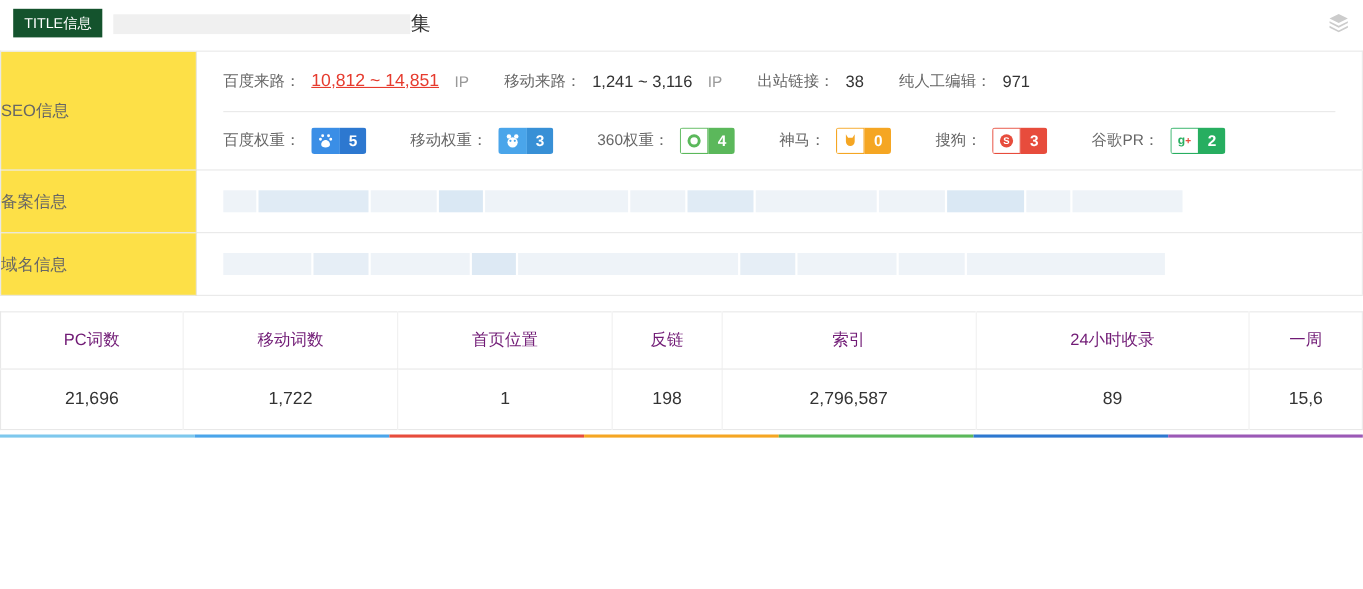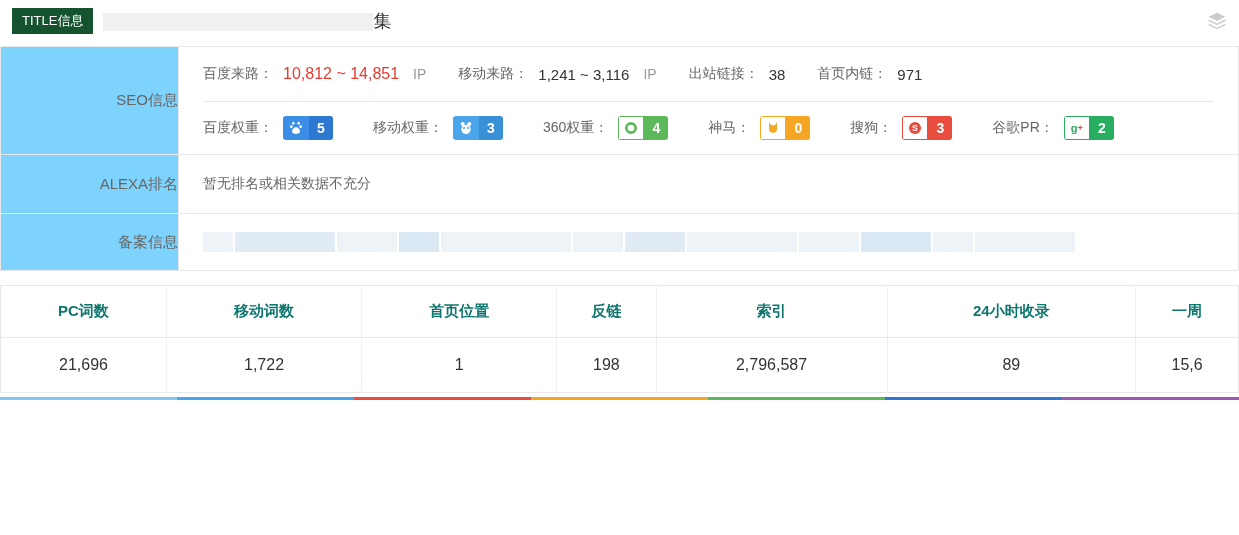--- a/index.html
+++ b/index.html
@@ -6,28 +6,28 @@
     body { font-family: "Microsoft YaHei", Arial, sans-serif; font-size: 14px; color: #333; background: #fff; width: 1239px; }
     
     .header-row { display: flex; align-items: center; padding: 8px 12px 12px; }
     .title-badge { background: #14532d; color: #fff; padding: 4px 10px; font-size: 13px; margin-right: 10px; }
     .title-text { font-size: 18px; color: #333; }
     .header-icon-right { margin-left: auto; color: #999; display: flex; align-items: center; gap: 4px; }
     .stack-icon { width: 20px; height: 20px; position: relative; }
     
     .info-table { width: 100%; border-collapse: collapse; border: 1px solid #e8e8e8; }
     .info-table tr { border-bottom: 1px solid #e8e8e8; }
-    .row-label { width: 178px; text-align: right; color: #666; font-size: 15px; padding: 16px 0; vertical-align: middle; border-right: 1px solid #e8e8e8; background: #7dd3fc; }
+    .row-label { width: 178px; text-align: left; color: #666; font-size: 15px; padding: 16px 0; vertical-align: middle; border-right: 1px solid #e8e8e8; background: #fde047; }
     .row-content { padding: 0 24px; vertical-align: middle; }
     .seo-row1 { display: flex; align-items: center; gap: 32px; padding: 18px 0; border-bottom: 1px solid #e8e8e8; text-align: right; }
     .seo-row2 { display: flex; align-items: center; gap: 40px; padding: 14px 0; }
     .metric-item { display: flex; align-items: center; gap: 10px; }
     .metric-label { color: #666; }
     .metric-val { color: #333; font-size: 15px; }
-    .metric-val-red { color: #e63b2e; font-size: 16px; }
+    .metric-val-red { color: #e63b2e; font-size: 16px; text-decoration: underline; }
     .metric-ip { color: #999; margin-left: 4px; }
     
     .rank-badge { display: inline-flex; align-items: stretch; border-radius: 3px; overflow: hidden; height: 24px; }
     .rank-icon { width: 26px; display: flex; align-items: center; justify-content: center; color: #fff; }
     .rank-num { width: 24px; display: flex; align-items: center; justify-content: center; color: #fff; font-weight: bold; font-size: 14px; }
     .rb-blue .rank-icon { background: #3a8ee6; } .rb-blue .rank-num { background: #2d78d0; }
     .rb-lblue .rank-icon { background: #4aa5ea; } .rb-lblue .rank-num { background: #3890d6; }
     .rb-green .rank-icon { background: #fff; border: 1px solid #5bb85b; } .rb-green .rank-num { background: #5bb85b; }
     .rb-orange .rank-icon { background: #fff; border: 1px solid #f5a623; } .rb-orange .rank-num { background: #f5a623; }
     .rb-red .rank-icon { background: #fff; border: 1px solid #e74c3c; } .rb-red .rank-num { background: #e74c3c; }
@@ -39,21 +39,21 @@
     .censored span { height: 20px; background: #eef3f8; }
     
     .speed-row { display: flex; align-items: center; gap: 24px; padding: 16px 0; }
     .speed-text { color: #666; }
     .promo-badge { display: inline-flex; align-items: stretch; height: 28px; position: relative; }
     .promo-left { background: #2d5fc4; color: #ffd942; font-weight: bold; font-style: italic; padding: 0 10px; display: flex; align-items: center; clip-path: polygon(6px 0, 100% 0, calc(100% - 6px) 100%, 0 100%); }
     .promo-right { background: #3a7ee8; color: #fff; font-style: italic; padding: 0 14px 0 8px; display: flex; align-items: center; margin-left: -6px; clip-path: polygon(6px 0, 100% 0, calc(100% - 6px) 100%, 0 100%); }
     .promo-dot { position: absolute; top: -3px; left: 116px; width: 6px; height: 6px; background: #ffd942; border-radius: 50%; }
     
     .stats-table { width: 100%; border-collapse: collapse; margin-top: 14px; border: 1px solid #e8e8e8; }
-    .stats-table th { font-weight: bold; color: #0f766e; padding: 16px 0; text-align: center; font-size: 15px; border-bottom: 1px solid #e8e8e8; }
+    .stats-table th { font-weight: normal; color: #701a75; padding: 16px 0; text-align: center; font-size: 15px; border-bottom: 1px solid #e8e8e8; }
     .stats-table td { text-align: center; padding: 18px 0; font-size: 16px; color: #333; }
     .stats-table th, .stats-table td { border-right: 1px solid #f0f0f0; }
     .stats-table th:last-child, .stats-table td:last-child { border-right: none; }
     
     .bottom-bars { display: flex; margin-top: 4px; height: 3px; }
     .bottom-bars div { flex: 1; }
     
     svg { display: block; }
   </style>
 </head>
@@ -85,21 +85,21 @@
         <div class="metric-item">
           <span class="metric-label">移动来路：</span>
           <span class="metric-val">1,241 ~ 3,116</span>
           <span class="metric-ip">IP</span>
         </div>
         <div class="metric-item">
           <span class="metric-label">出站链接：</span>
           <span class="metric-val">38</span>
         </div>
         <div class="metric-item">
-          <span class="metric-label">首页内链：</span>
+          <span class="metric-label">纯人工编辑：</span>
           <span class="metric-val">971</span>
         </div>
       </div>
       <div class="seo-row2">
         <div class="metric-item">
           <span class="metric-label">百度权重：</span>
           <span class="rank-badge rb-blue">
             <span class="rank-icon">
                   <svg width="16" height="16" viewBox="0 0 24 24">
                     <path fill="#fff" d="M8 7a2 2 0 1 1 0-4 2 2 0 0 1 0 4zm8 0a2 2 0 1 1 0-4 2 2 0 0 1 0 4zM5 12a2 2 0 1 1 0-4 2 2 0 0 1 0 4zm14 0a2 2 0 1 1 0-4 2 2 0 0 1 0 4zm-7 9c-3 0-6-1-6-4s3-6 6-6 6 3 6 6-3 4-6 4z"></path>
@@ -159,46 +159,56 @@
         </div>
         <div class="metric-item">
           <span class="metric-label">谷歌PR：</span>
           <span class="rank-badge rb-ggreen">
             <span class="rank-icon">g<sup style="color:#e74c3c">+</sup></span>
             <span class="rank-num">2</span>
           </span>
         </div>
       </div>
     </td>
-  </tr>
-  <tr>
-    <td class="row-label">ALEXA排名</td>
-    <td class="row-content">
-          <span class="alexa-text">暂无排名或相关数据不充分</span>
-        </td>
   </tr>
   <tr>
     <td class="row-label">备案信息</td>
     <td class="row-content">
       <div class="censored">
         <span style="width:30px"></span>
             <span style="width:100px;background:#e0ebf5"></span>
             <span style="width:60px"></span>
             <span style="width:40px;background:#dae8f4"></span>
             <span style="width:130px"></span>
             <span style="width:50px"></span>
             <span style="width:60px;background:#e0ebf5"></span>
             <span style="width:110px"></span>
             <span style="width:60px"></span>
             <span style="width:70px;background:#dae8f4"></span>
             <span style="width:40px"></span>
             <span style="width:100px"></span>
       </div>
     </td>
   </tr>
+  <tr>
+    <td class="row-label">域名信息</td>
+    <td class="row-content">
+      <div class="censored">
+        <span style="width:80px"></span>
+            <span style="width:50px;background:#e6eef6"></span>
+            <span style="width:90px"></span>
+            <span style="width:40px;background:#dde9f4"></span>
+            <span style="width:200px"></span>
+            <span style="width:50px;background:#e6eef6"></span>
+            <span style="width:90px"></span>
+            <span style="width:60px"></span>
+            <span style="width:180px"></span>
+      </div>
+    </td>
+  </tr>
 </tbody>
   </table>
 
 <table class="stats-table">
   <thead>
       <tr>
     <th>PC词数</th>
     <th>移动词数</th>
     <th>首页位置</th>
     <th>反链</th>

